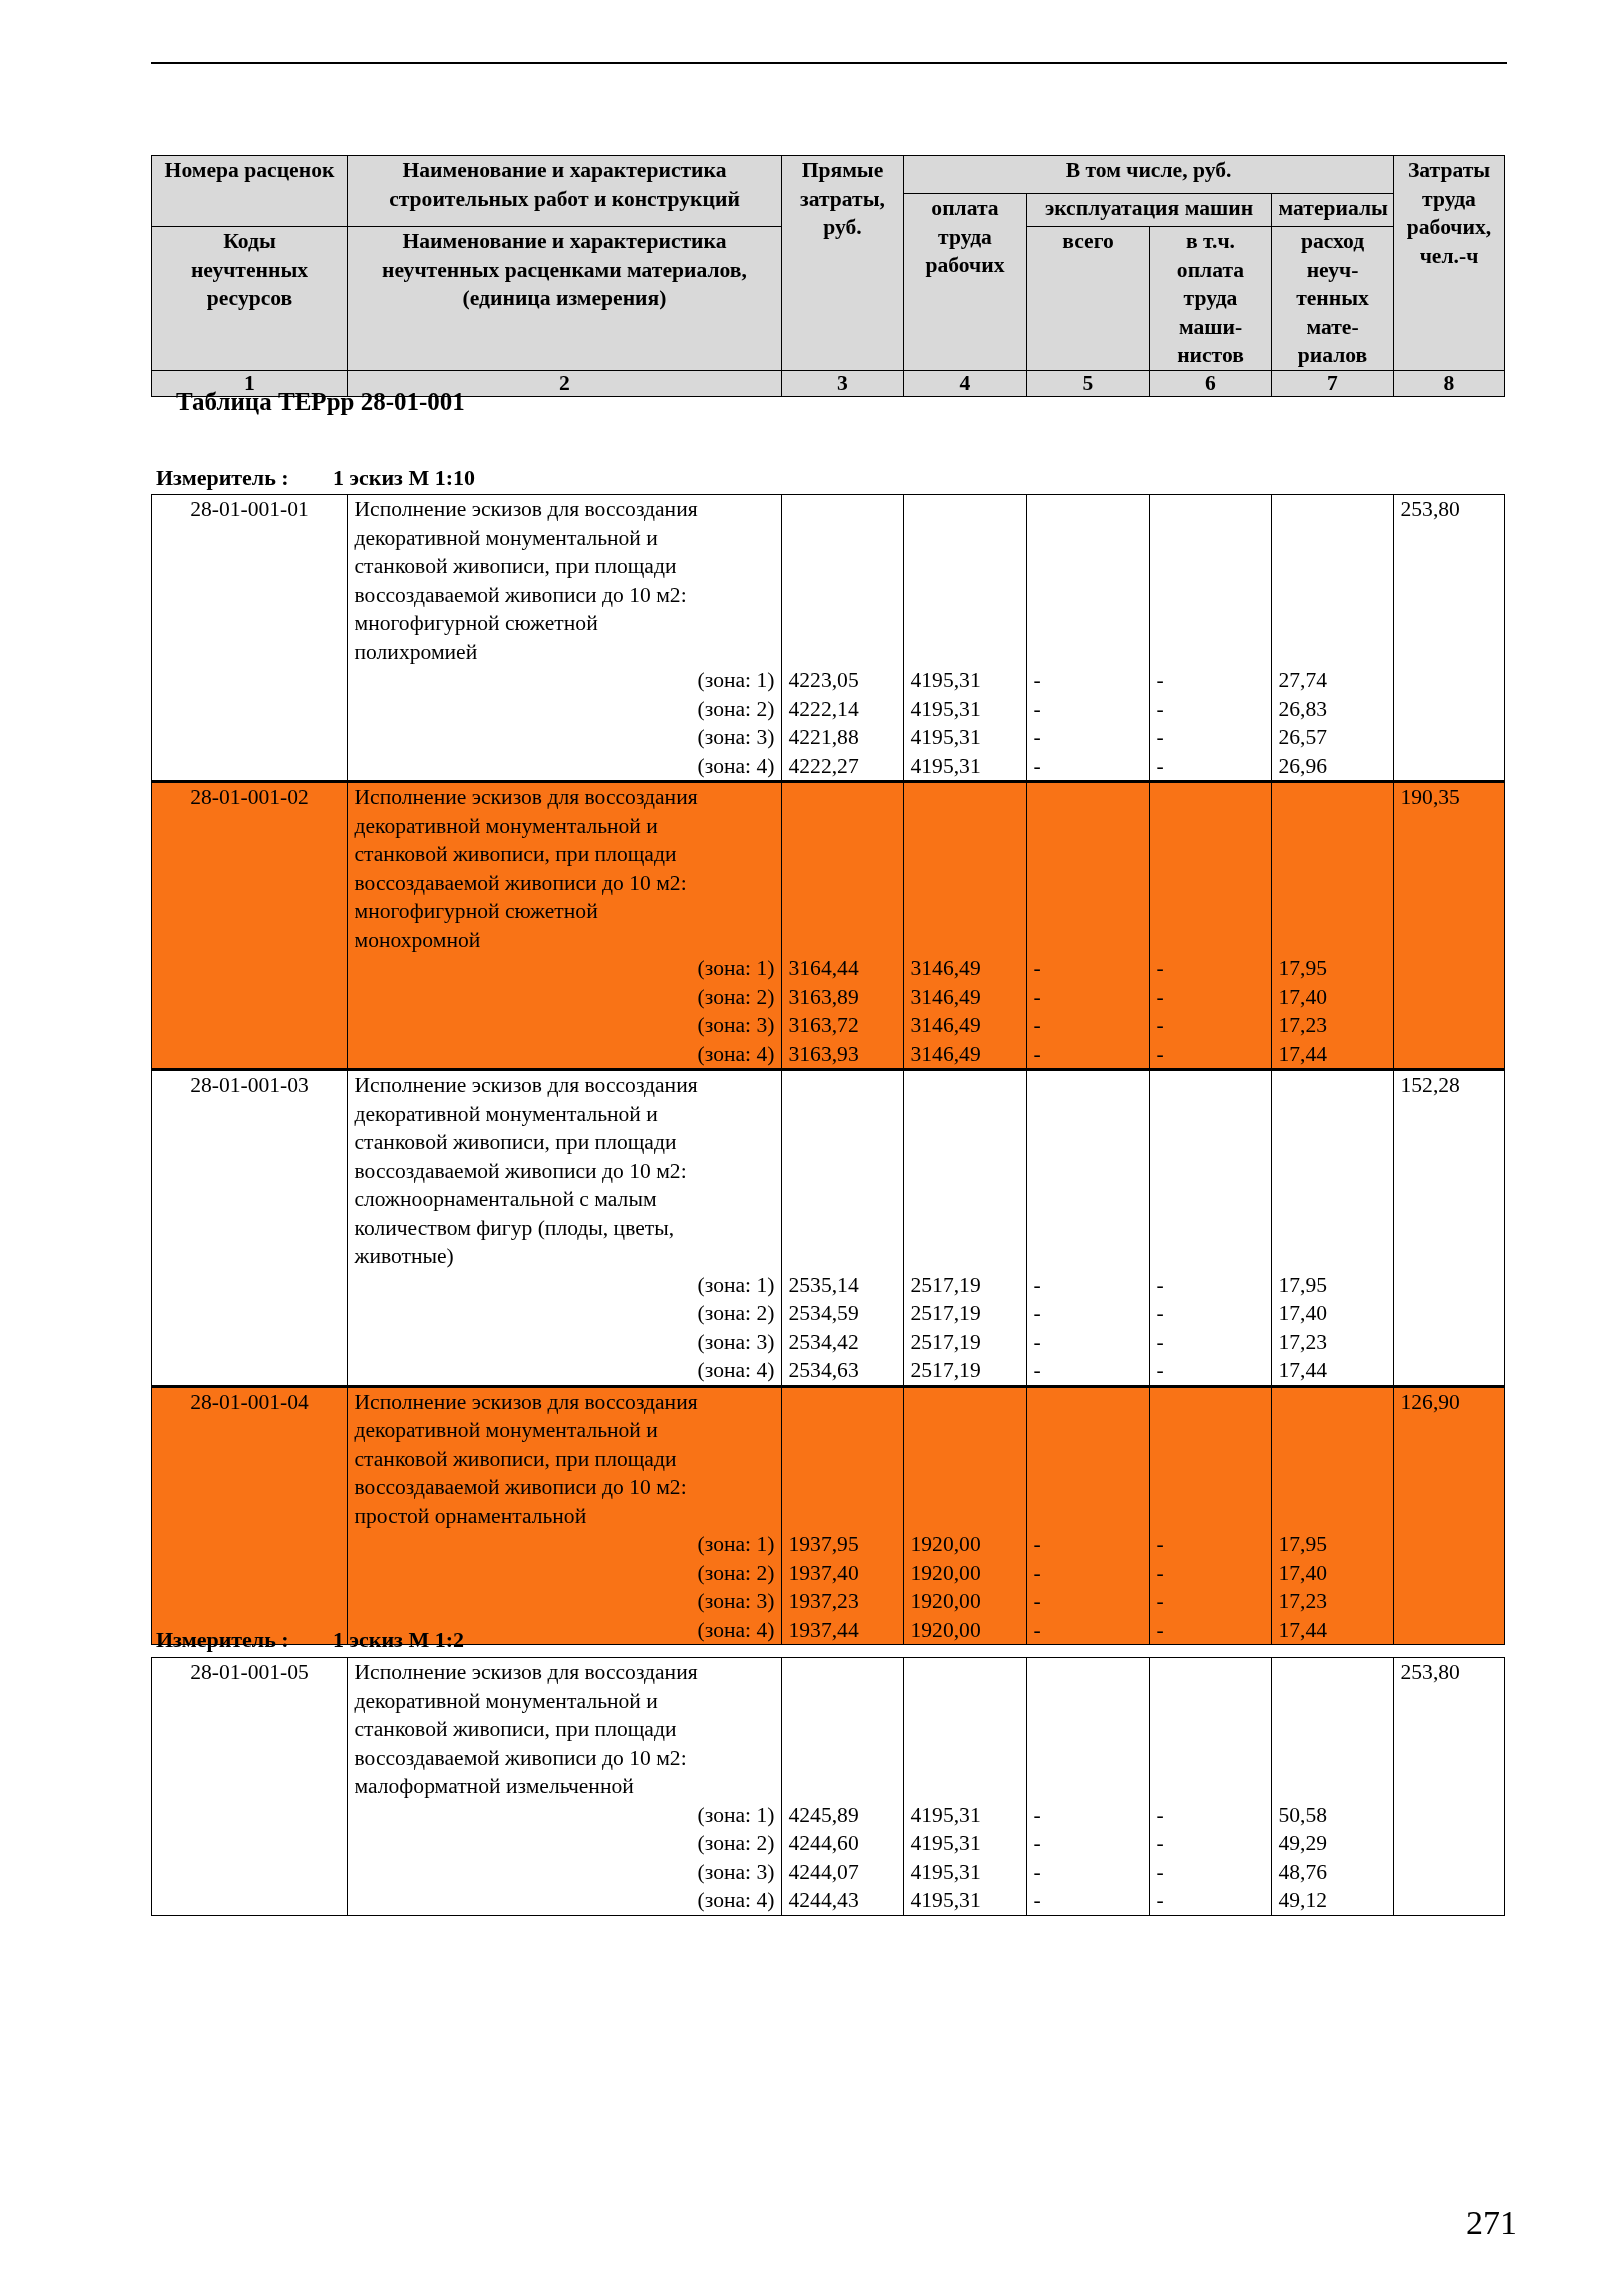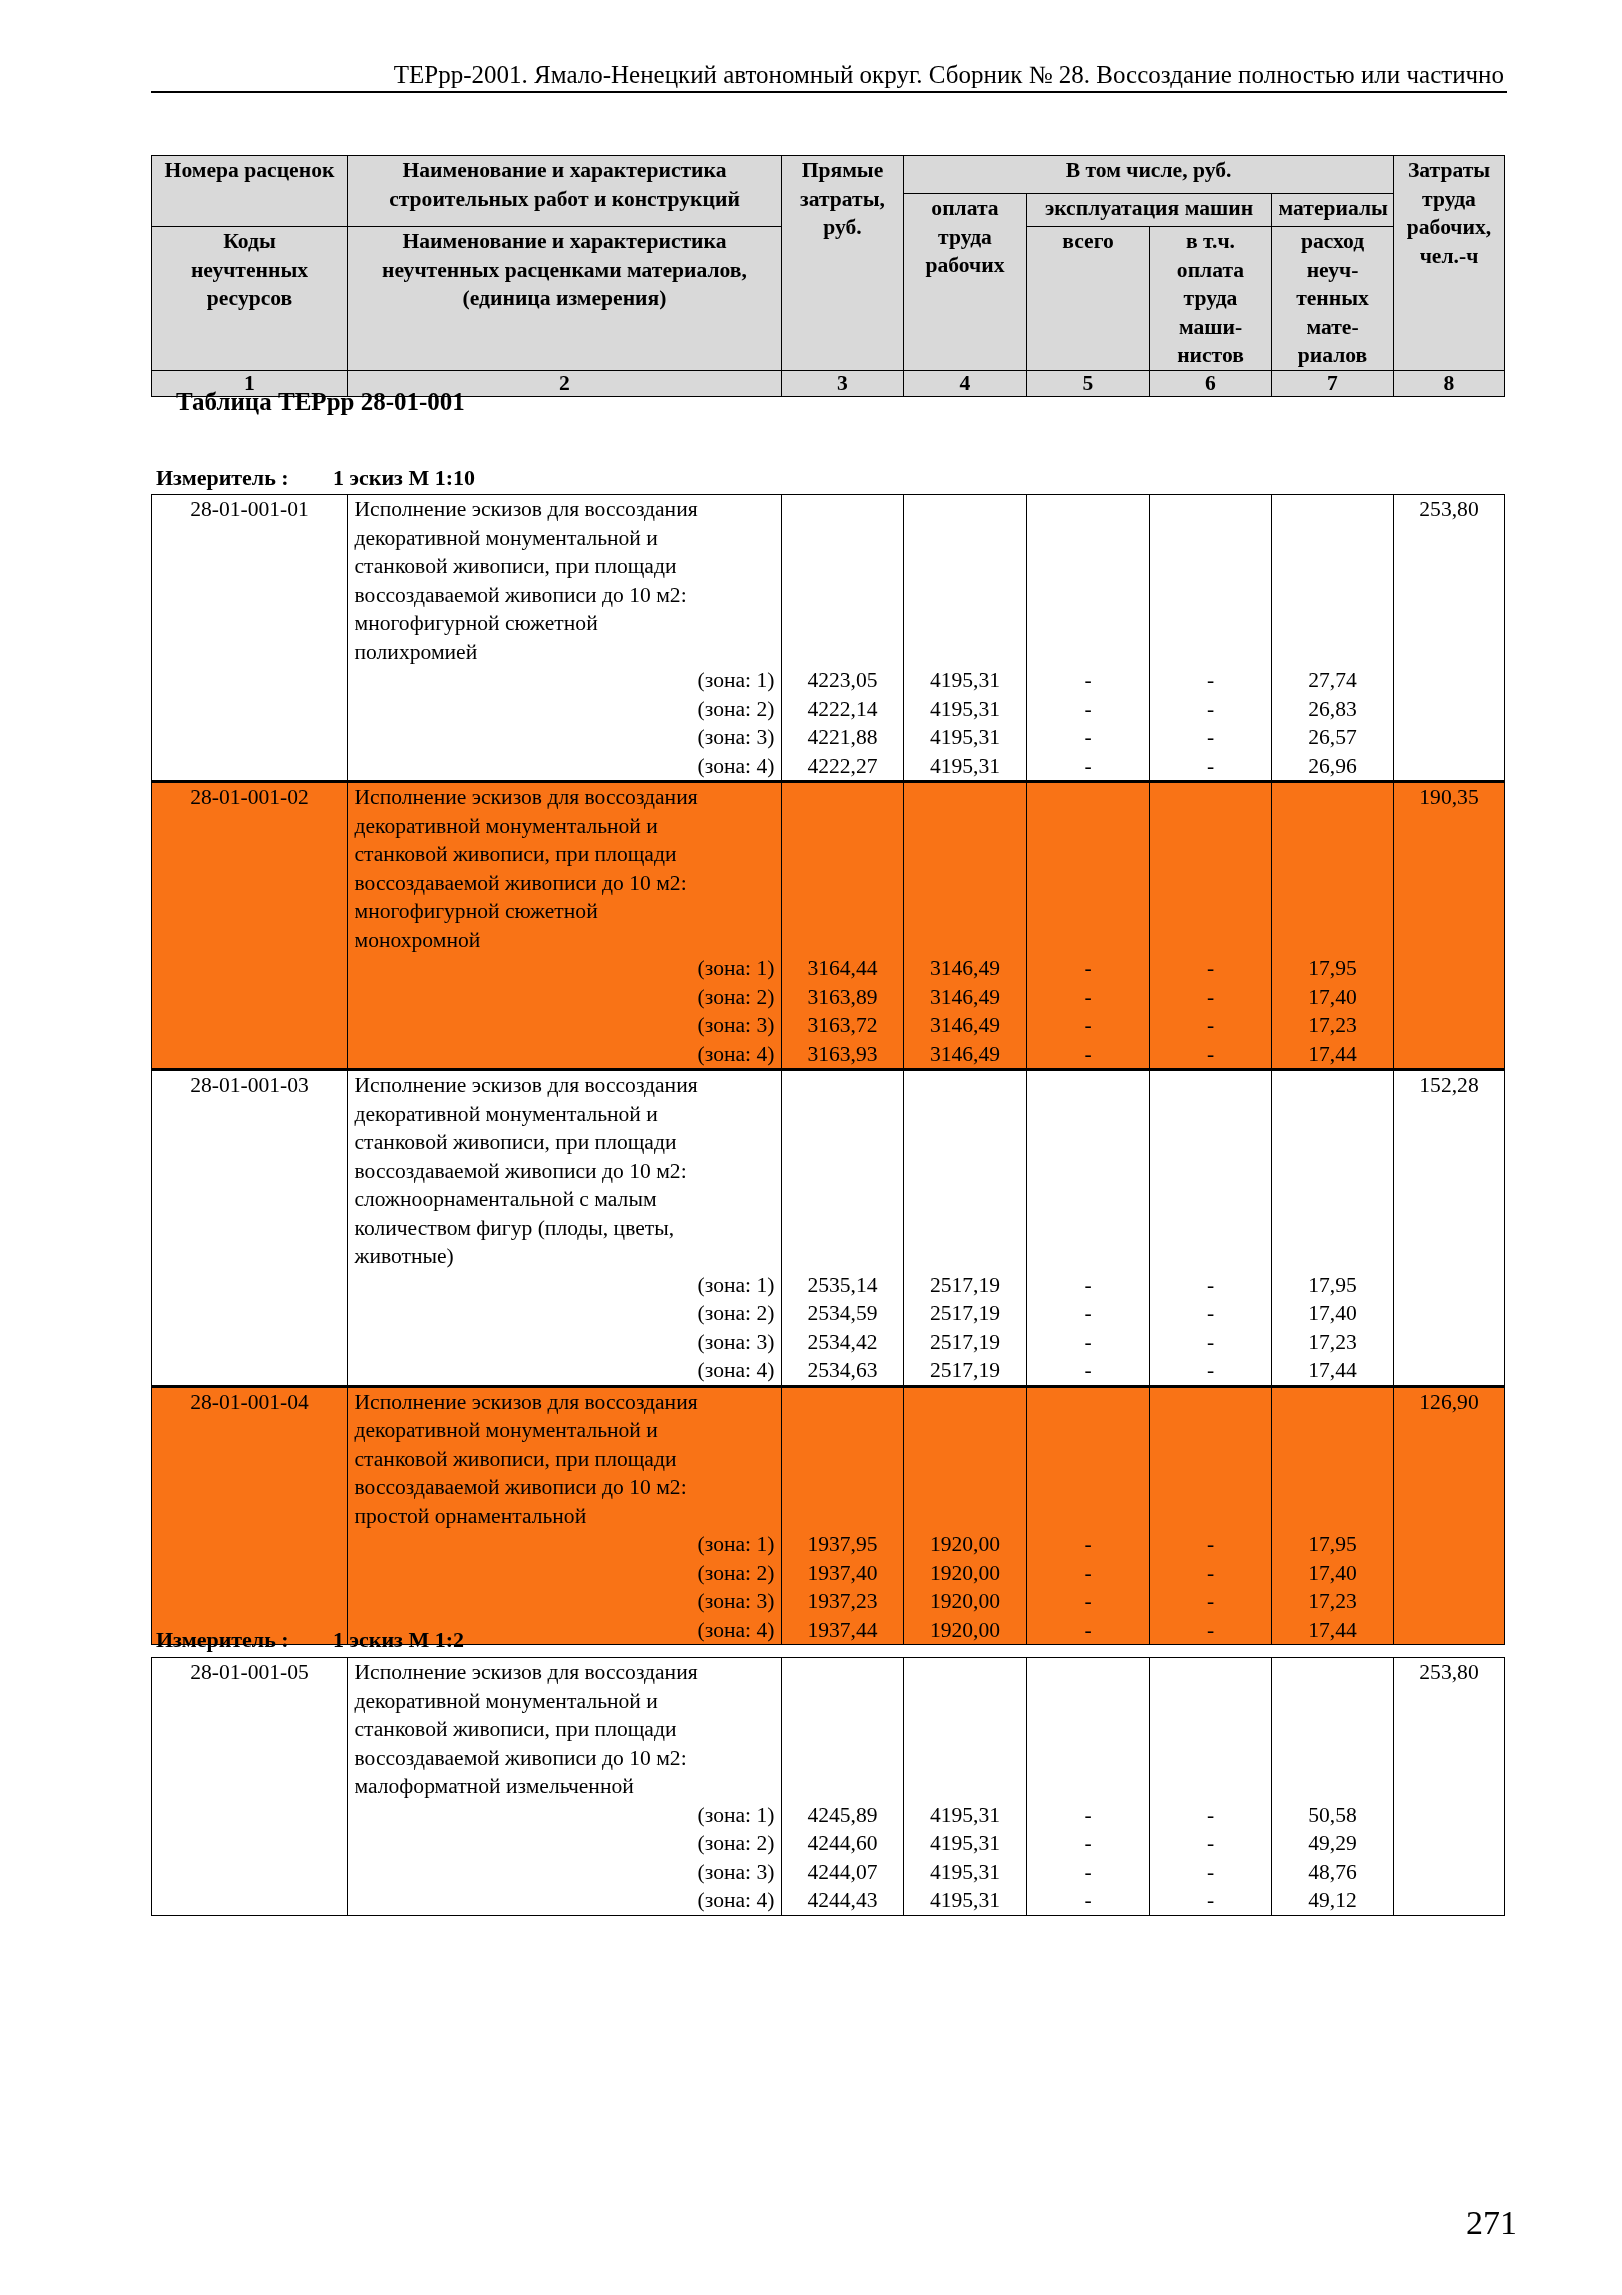--- a/index.html
+++ b/index.html
@@ -16,31 +16,30 @@
   .table-title { position: absolute; left: 156px; width: 1348px; top: 387px; font-size: 25px; font-weight: bold; line-height: 30px; margin-left: 20px; }
   .table-title .code { position: absolute; left: 0; top: 0; }
   .table-title .name { margin-left: 342px; text-align: justify; text-align-last: left; display:block; }
   .meter { position: absolute; left: 156px; font-size: 22px; font-weight: bold; }
   .meter .lbl { display:inline-block; width: 177px; }
   .body1 { top: 494px; }
   .body2 { top: 1657px; }
   table.grid tbody tr.shade td { background: #f97316; }
   td.code { text-align: center; }
   td.desc { text-align: left; }
-  td.num { text-align: center; }
+  td.num { text-align: left; }
   .zone { text-align: right; }
   .line { height: 28.5px; white-space: nowrap; }
   .page-number { position: absolute; left: 1466px; top: 2204px; font-size: 34px; }
   .thick-top td { border-top-width: 3.3px !important; }
 </style>
 </head>
 <body>
 
 <div class="running-header">
-  <div>ТЕРрр-2001. Ямало-Ненецкий автономный округ. Сборник № 28. Воссоздание полностью или частично</div>
   <div class="rule"></div>
 </div>
 
 <table class="grid hdr">
   <colgroup>
     <col style="width:196px">
       <col style="width:434px">
       <col style="width:122px">
       <col style="width:123px">
     <col style="width:123px">

